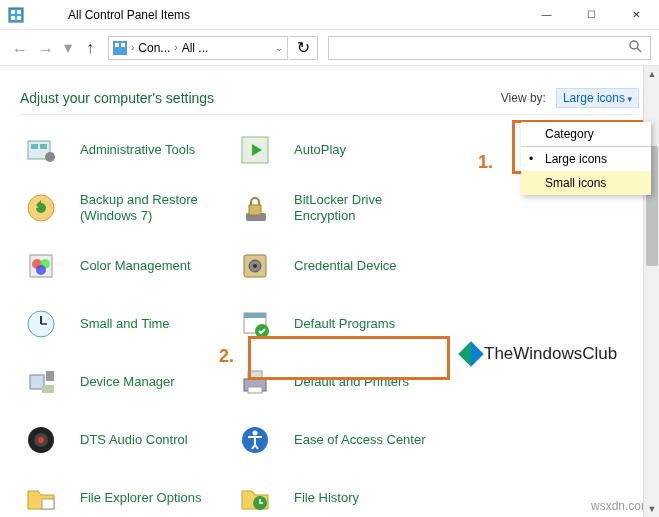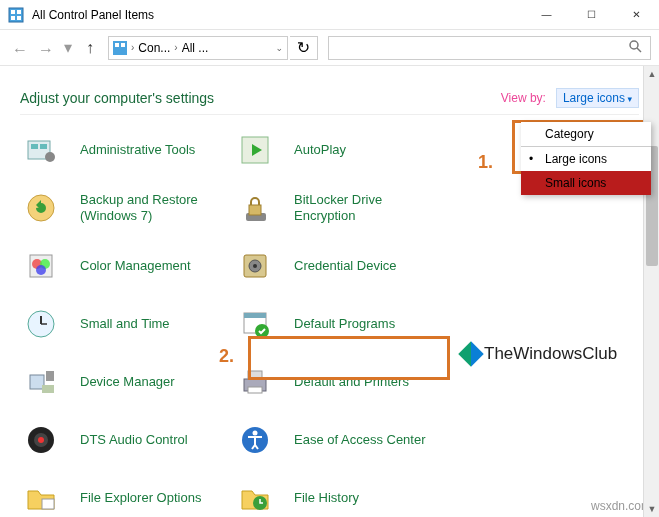--- a/index.html
+++ b/index.html
@@ -1,19 +1,19 @@
 <!DOCTYPE html>
 <html><head>
 <meta charset="utf-8">
 <style>
 * { box-sizing: border-box; margin: 0; padding: 0; font-family: "Segoe UI", Tahoma, sans-serif; }
 body { background: #fff; width: 659px; height: 517px; overflow: hidden; position: relative; }
 
 
-.titlebar { height: 30px; display: flex; align-items: center; border-bottom: 1px solid #e5e5e5; padding-left: 8px; position: relative; }
+.titlebar { height: 30px; display: flex; align-items: center; border-bottom: 1px solid #e5e5e5; padding-left: 8px; position: relative; gap: 36px; }
 .titlebar .app-icon { width: 16px; height: 16px; margin-right: 8px; display: flex; align-items: center; justify-content: center; }
 .titlebar .title-text { font-size: 12px; color: #000; flex: 1; }
 .winbtns { display: flex; height: 100%; }
 .winbtn { width: 45px; display: flex; align-items: center; justify-content: center; font-size: 10px; color: #333; }
 .winbtn.close { width: 45px; }
 
 
 .navbar { height: 36px; display: flex; align-items: center; padding: 0 8px; gap: 2px; border-bottom: 1px solid #e5e5e5; }
 .navbtn { width: 24px; height: 24px; display: flex; align-items: center; justify-content: center; color: #999; }
 .navbtn.active { color: #333; }
@@ -25,28 +25,28 @@
 .refresh { width: 28px; height: 24px; display: flex; align-items: center; justify-content: center; border: 1px solid #ccc; border-left: none; margin-right: 8px; }
 .searchbox { flex: 1; height: 24px; border: 1px solid #ccc; display: flex; align-items: center; padding: 0 8px; }
 .searchbox input { border: none; outline: none; flex: 1; font-size: 12px; }
 .searchbox .sicon { color: #666; }
 
 
 .content { padding: 24px 20px 0 20px; position: relative; height: calc(100% - 66px); }
 .header-row { display: flex; align-items: center; margin-bottom: 8px; }
 .heading { color: #1a6b3c; font-size: 14px; flex: 1; }
 .viewby { font-size: 12px; color: #333; }
-.viewby .vb-label { color: #ec4899; }
+.viewby .vb-label { color: #404040; }
 .viewby .vb-value { color: #0066cc; padding: 2px 6px; background: #e8f0ff; border: 1px solid #c8dcf5; }
 .viewby .vb-value::after { content: " ▾"; font-size: 9px; }
 
 
 .dropdown { position: absolute; top: 56px; right: 8px; width: 130px; background: #fff; box-shadow: 2px 2px 6px rgba(0,0,0,0.25); font-size: 12px; z-index: 10; }
 .dropdown .dd-item { padding: 5px 10px 5px 24px; position: relative; }
-.dropdown .dd-item.sel { background: #b91c1c; }
+.dropdown .dd-item.sel { background: #fef9c3; }
 .dropdown .dd-item.bullet::before { content: "•"; position: absolute; left: 8px; }
 .dropdown hr { border: none; border-top: 1px solid #ccc; margin: 0; }
 
 
 .grid { display: flex; flex-wrap: wrap; gap: 12px 4px; padding-top: 12px; border-top: 1px solid #eee; }
 .item { width: 210px; display: flex; align-items: center; gap: 22px; padding: 6px 4px; }
 .item .icon { width: 34px; height: 34px; flex-shrink: 0; display: flex; align-items: center; justify-content: center; }
 .item .label { color: #1a7a3e; font-size: 13px; line-height: 1.25; }
 
 

